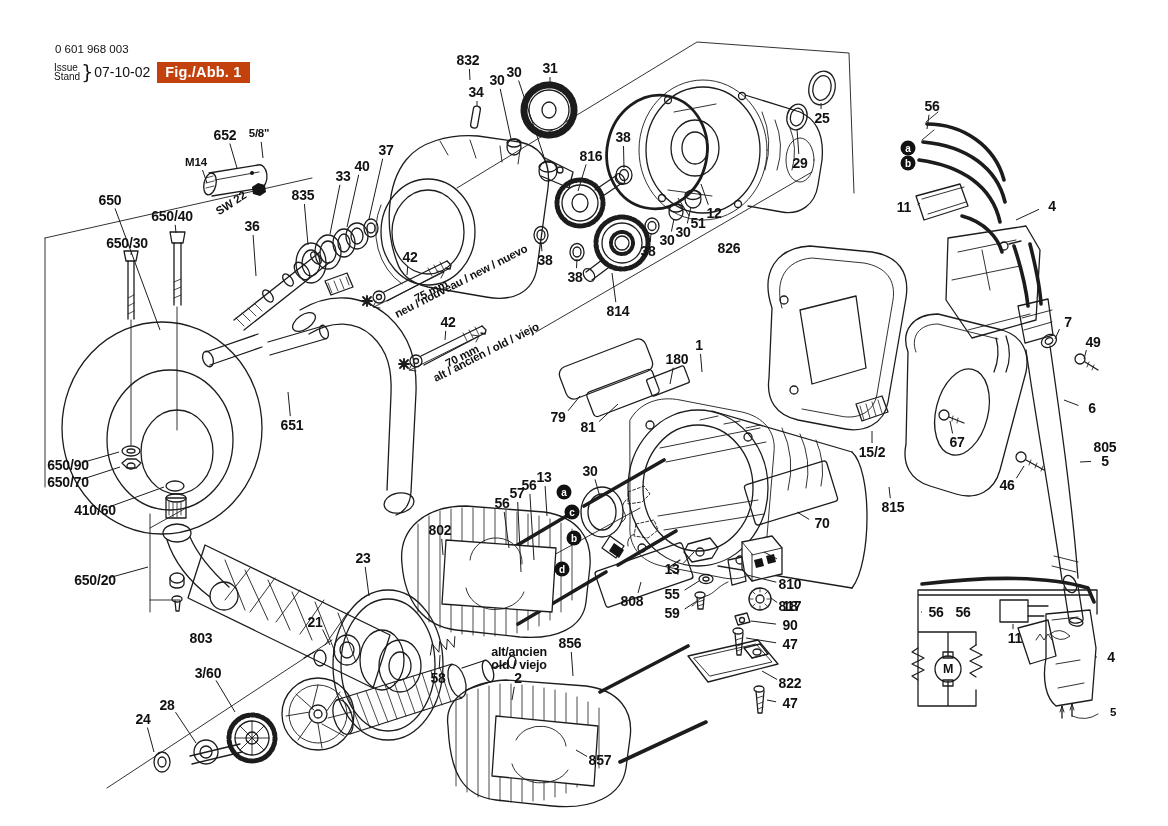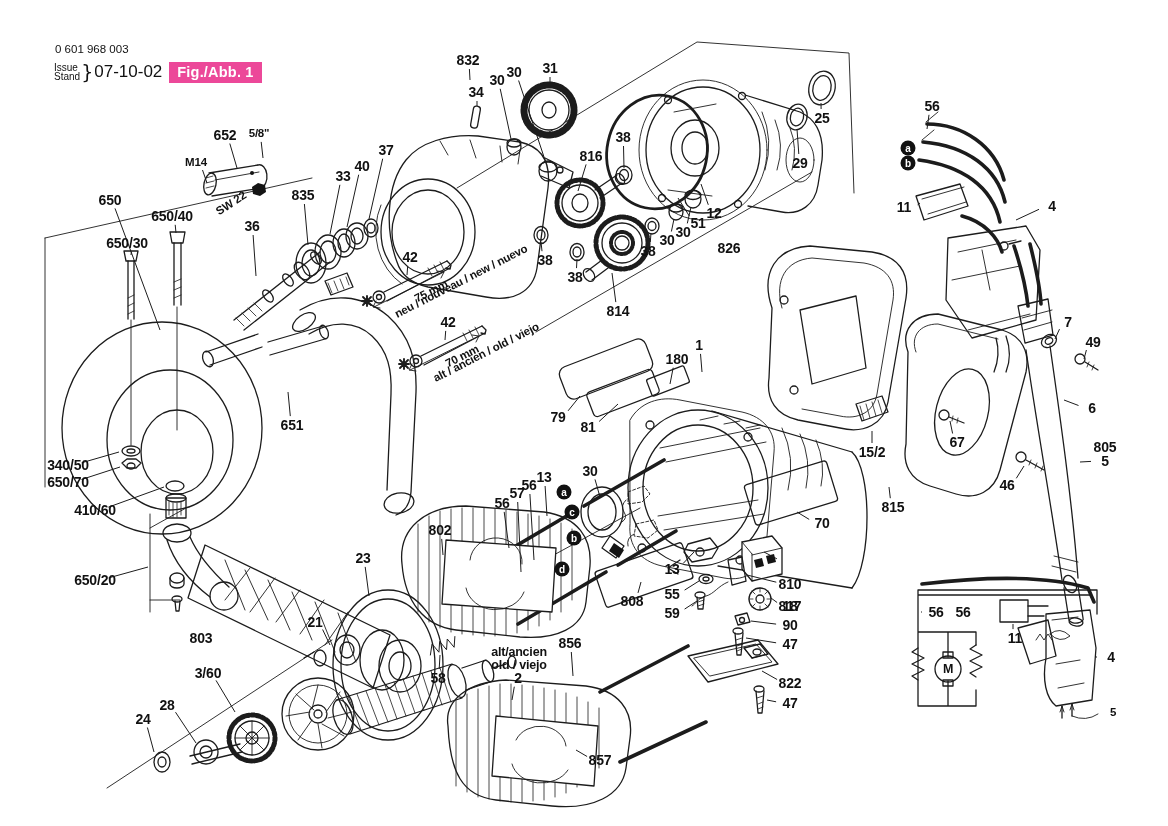--- a/index.html
+++ b/index.html
@@ -25,22 +25,22 @@
   .plabel.note  { font-size:11.5px; }
   .plabel.note2 { font-size:12.5px; }
   .plabel.circ  { width:15px; height:15px; background:#111; color:#fff; border-radius:50%;
                   font-size:10px; line-height:15px; text-align:center; letter-spacing:0; }
   .plabel.circm { font-size:12.5px; }
   .hdr-num { position:absolute; left:55px; top:43px; font-size:11.5px; color:#111; }
   .hdr-row { position:absolute; left:54px; top:61px; display:flex; align-items:center; }
   .iss { font-size:10px; line-height:9.5px; color:#111; }
   .brace { font-size:19px; font-weight:400; color:#111; margin:0 1px 0 1px;
            font-family:"DejaVu Sans", sans-serif; }
-  .hdr-date { font-size:17px; color:#111; margin-right:7px; }
-  .fig-box { background:#ec4899; color:#fff; font-weight:700; font-size:14.5px;
+  .hdr-date { font-size:14px; color:#111; margin-right:7px; }
+  .fig-box { background:#c2410c; color:#fff; font-weight:700; font-size:14.5px;
              padding:2px 8px 3px 8px; letter-spacing:0.2px; }
   .footer { position:absolute; left:916px; top:736px; font-size:11px;
             line-height:14.5px; color:#1a1a1a; z-index:5; }
 </style>
 </head>
 <body>
 
 <div id="stage">
 
   <svg id="drawing" width="1168" height="826" viewBox="0 0 1168 826">
@@ -578,21 +578,21 @@
       <div class="plabel" style="left: 714px; top: 213px; transform: translate(-50%, -50%);">12</div>
       <div class="plabel" style="left: 729px; top: 248px; transform: translate(-50%, -50%);">826</div>
       <div class="plabel" style="left: 618px; top: 311px; transform: translate(-50%, -50%);">814</div>
       <div class="plabel" style="left: 410px; top: 257px; transform: translate(-50%, -50%);">42</div>
       <div class="plabel" style="left: 448px; top: 322px; transform: translate(-50%, -50%);">42</div>
       <div class="plabel note" style="left: 431px; top: 291px; transform: translate(-50%, -50%) rotate(-27deg);">75 mm</div>
       <div class="plabel note" style="left: 461px; top: 281px; transform: translate(-50%, -50%) rotate(-27deg);">neu / nouveau / new / nuevo</div>
       <div class="plabel note" style="left: 462px; top: 356px; transform: translate(-50%, -50%) rotate(-27deg);">70 mm</div>
       <div class="plabel note" style="left: 486px; top: 352px; transform: translate(-50%, -50%) rotate(-27deg);">alt / ancien / old / viejo</div>
       <div class="plabel" style="left: 292px; top: 425px; transform: translate(-50%, -50%);">651</div>
-      <div class="plabel" style="left: 68px; top: 465px; transform: translate(-50%, -50%);">340/50</div>
+      <div class="plabel" style="left: 68px; top: 465px; transform: translate(-50%, -50%);">650/90</div>
       <div class="plabel" style="left: 68px; top: 482px; transform: translate(-50%, -50%);">650/70</div>
       <div class="plabel" style="left: 95px; top: 510px; transform: translate(-50%, -50%);">410/60</div>
       <div class="plabel" style="left: 95px; top: 580px; transform: translate(-50%, -50%);">650/20</div>
       <div class="plabel" style="left: 677px; top: 359px; transform: translate(-50%, -50%);">180</div>
       <div class="plabel" style="left: 699px; top: 345px; transform: translate(-50%, -50%);">1</div>
       <div class="plabel" style="left: 558px; top: 417px; transform: translate(-50%, -50%);">79</div>
       <div class="plabel" style="left: 588px; top: 427px; transform: translate(-50%, -50%);">81</div>
       <div class="plabel" style="left: 590px; top: 471px; transform: translate(-50%, -50%);">30</div>
       <div class="plabel" style="left: 822px; top: 523px; transform: translate(-50%, -50%);">70</div>
       <div class="plabel" style="left: 872px; top: 452px; transform: translate(-50%, -50%);">15/2</div>

